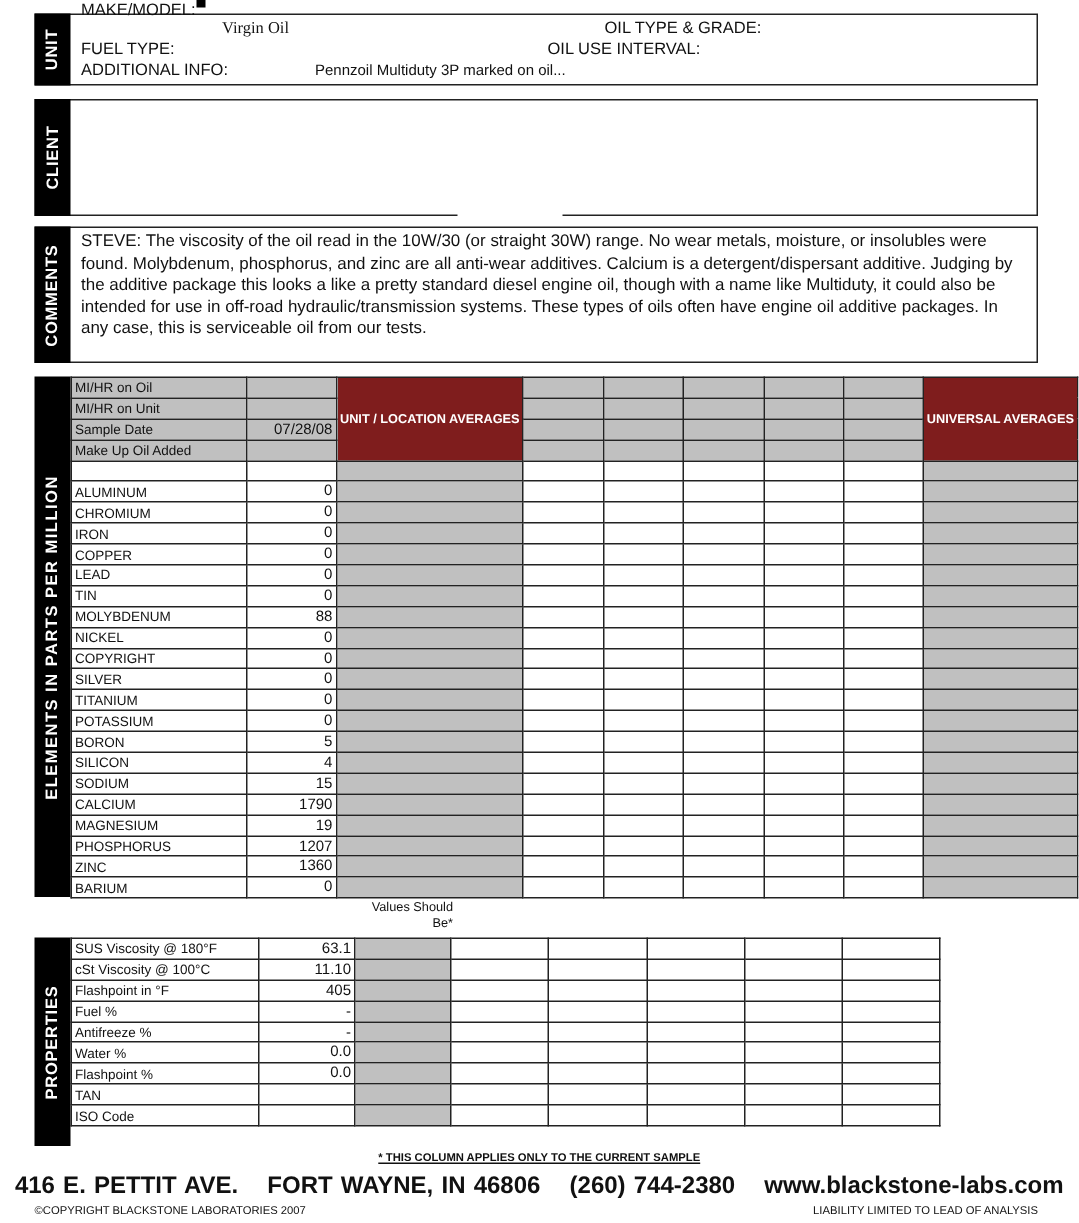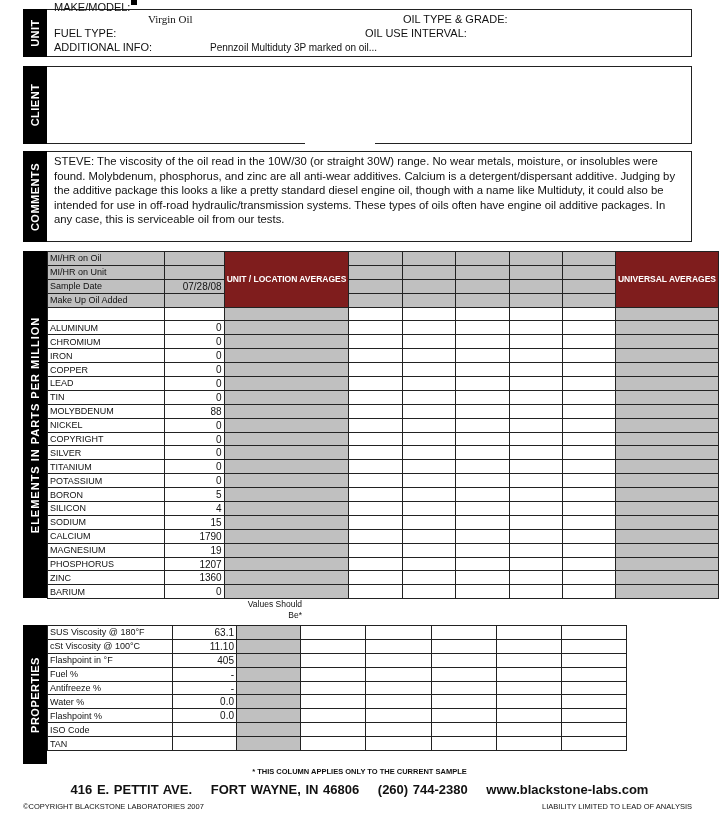--- a/index.html
+++ b/index.html
@@ -22,22 +22,22 @@
   table { border-collapse: collapse; table-layout: fixed; }
   td { font-size: 9px; height: 13.9px; border: 1px solid #222; padding: 0 2px; white-space: nowrap; overflow: hidden; }
   td.g { background: #c0c0c0; }
   td.b { background: #7f1d1d; color: #fff; font-weight: bold; text-align: right; font-size: 8.5px; line-height: 12px; }
   td.v { text-align: right; font-size: 10px; }
   .elements-table { left: 47px; top: 251px; border-radius: 12px; }
   .elements-side { left: 23px; top: 251px; width: 24px; height: 347px; }
   .values-note { left: 240px; top: 599px; width: 62px; text-align: right; font-size: 8.5px; line-height: 11px; }
   .props-table { left: 47px; top: 625px; }
   .props-side { left: 23px; top: 625px; width: 24px; height: 139px; }
-  .footnote { left: 0; top: 767px; width: 719px; text-align: center; font-size: 7.5px; font-weight: bold; }
-  .address { left: 0; top: 782px; width: 719px; text-align: center; font-size: 13px; font-weight: bold; word-spacing: 1px; }
+  .footnote { left: 0; top: 767px; width: 719px; text-align: center; font-size: 7.5px; font-weight: bold; text-decoration: underline; }
+  .address { left: 0; top: 782px; width: 719px; text-align: center; font-size: 16px; font-weight: bold; word-spacing: 1px; }
   .address span { margin: 0 7px; }
   .copyright { left: 23px; top: 802px; font-size: 7.5px; }
   .liability { right: 27px; top: 802px; font-size: 7.5px; }
 </style>
 </head>
 <body>
 
 <div class="abs top-mark"></div>
 
 <div class="abs box unit-box"></div>
@@ -435,31 +435,31 @@
         <td>Flashpoint %</td>
         <td class="v">0.0</td>
         <td class="g"></td>
         <td></td>
         <td></td>
         <td></td>
         <td></td>
         <td></td>
       </tr>
       <tr>
+        <td>TAN</td>
+        <td class="v"></td>
+        <td class="g"></td>
+        <td></td>
+        <td></td>
+        <td></td>
+        <td></td>
+        <td></td>
+      </tr>
+      <tr>
         <td>ISO Code</td>
-        <td class="v"></td>
-        <td class="g"></td>
-        <td></td>
-        <td></td>
-        <td></td>
-        <td></td>
-        <td></td>
-      </tr>
-      <tr>
-        <td>TAN</td>
         <td class="v"></td>
         <td class="g"></td>
         <td></td>
         <td></td>
         <td></td>
         <td></td>
         <td></td>
       </tr>
     </tbody>
 </table>

